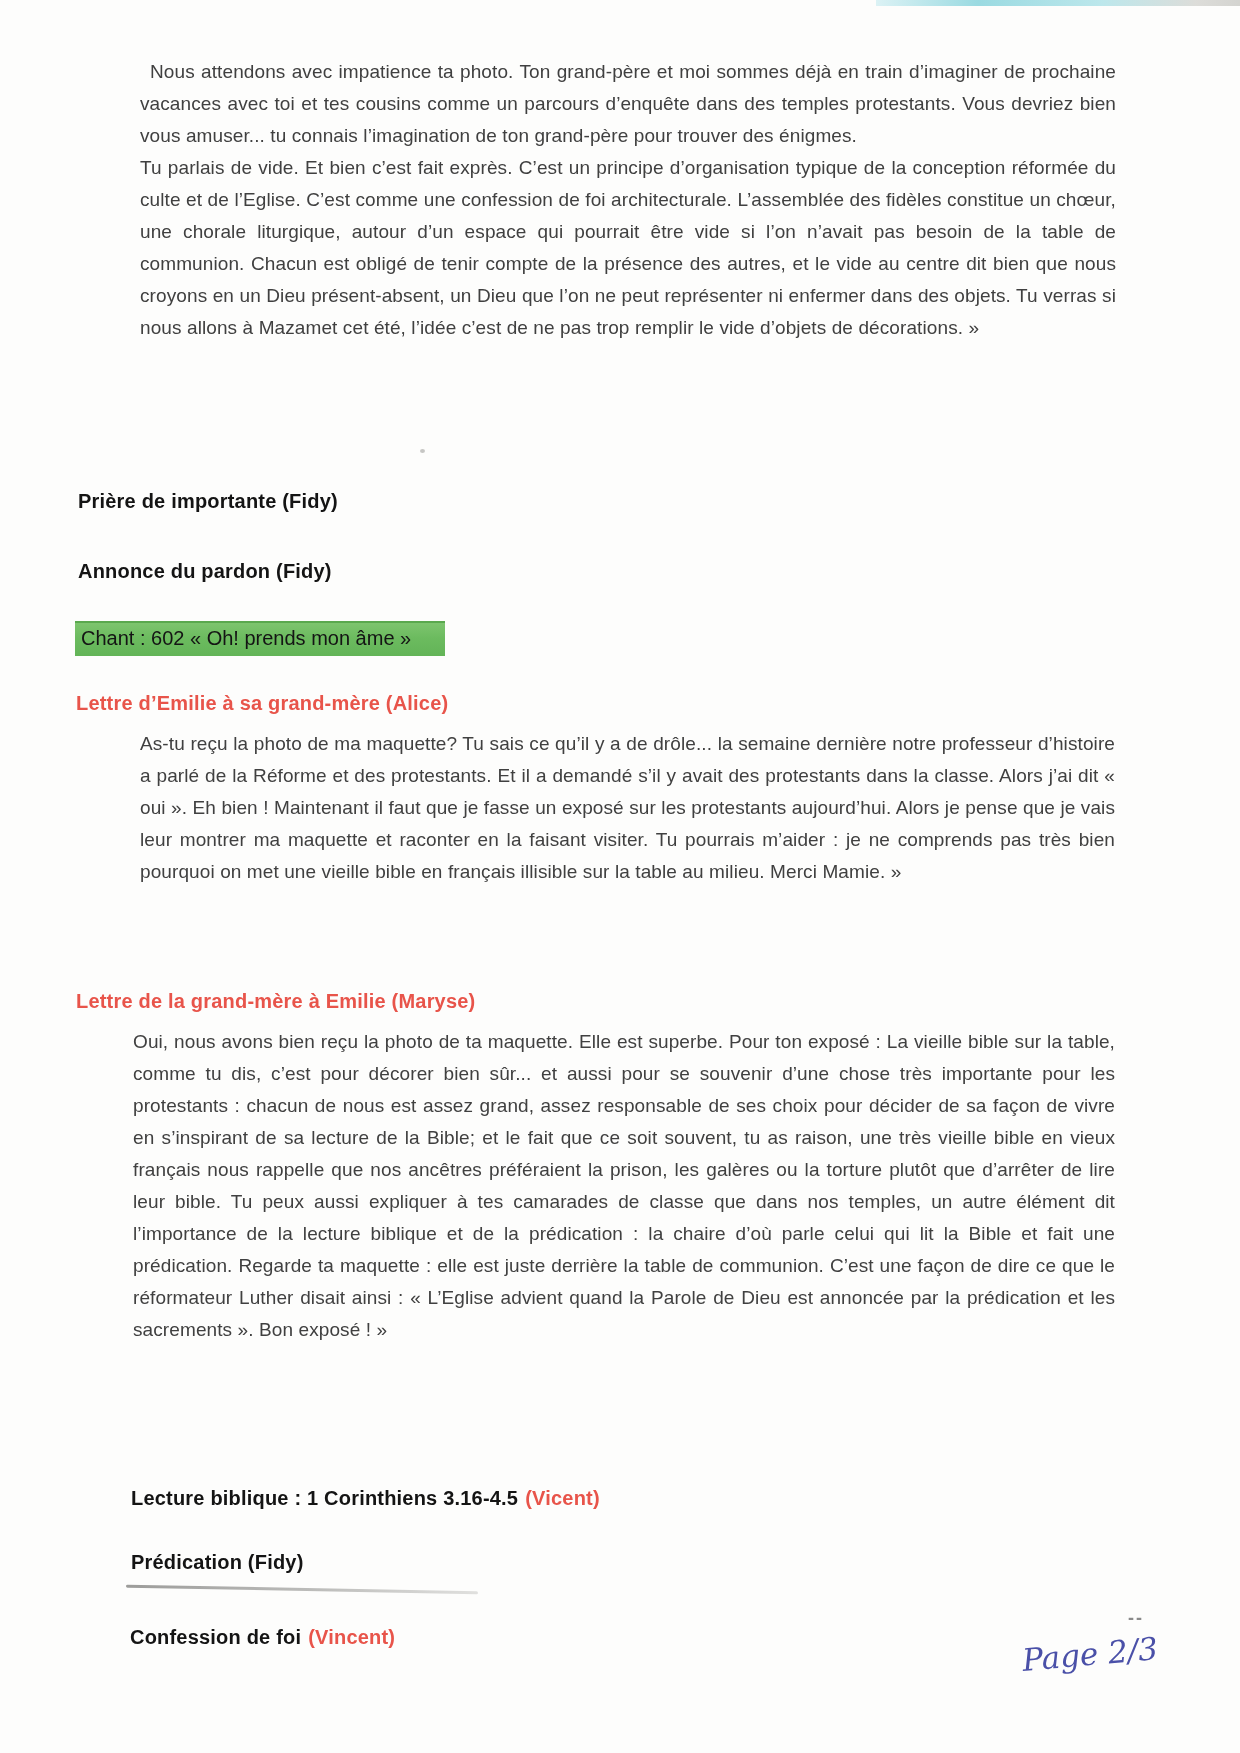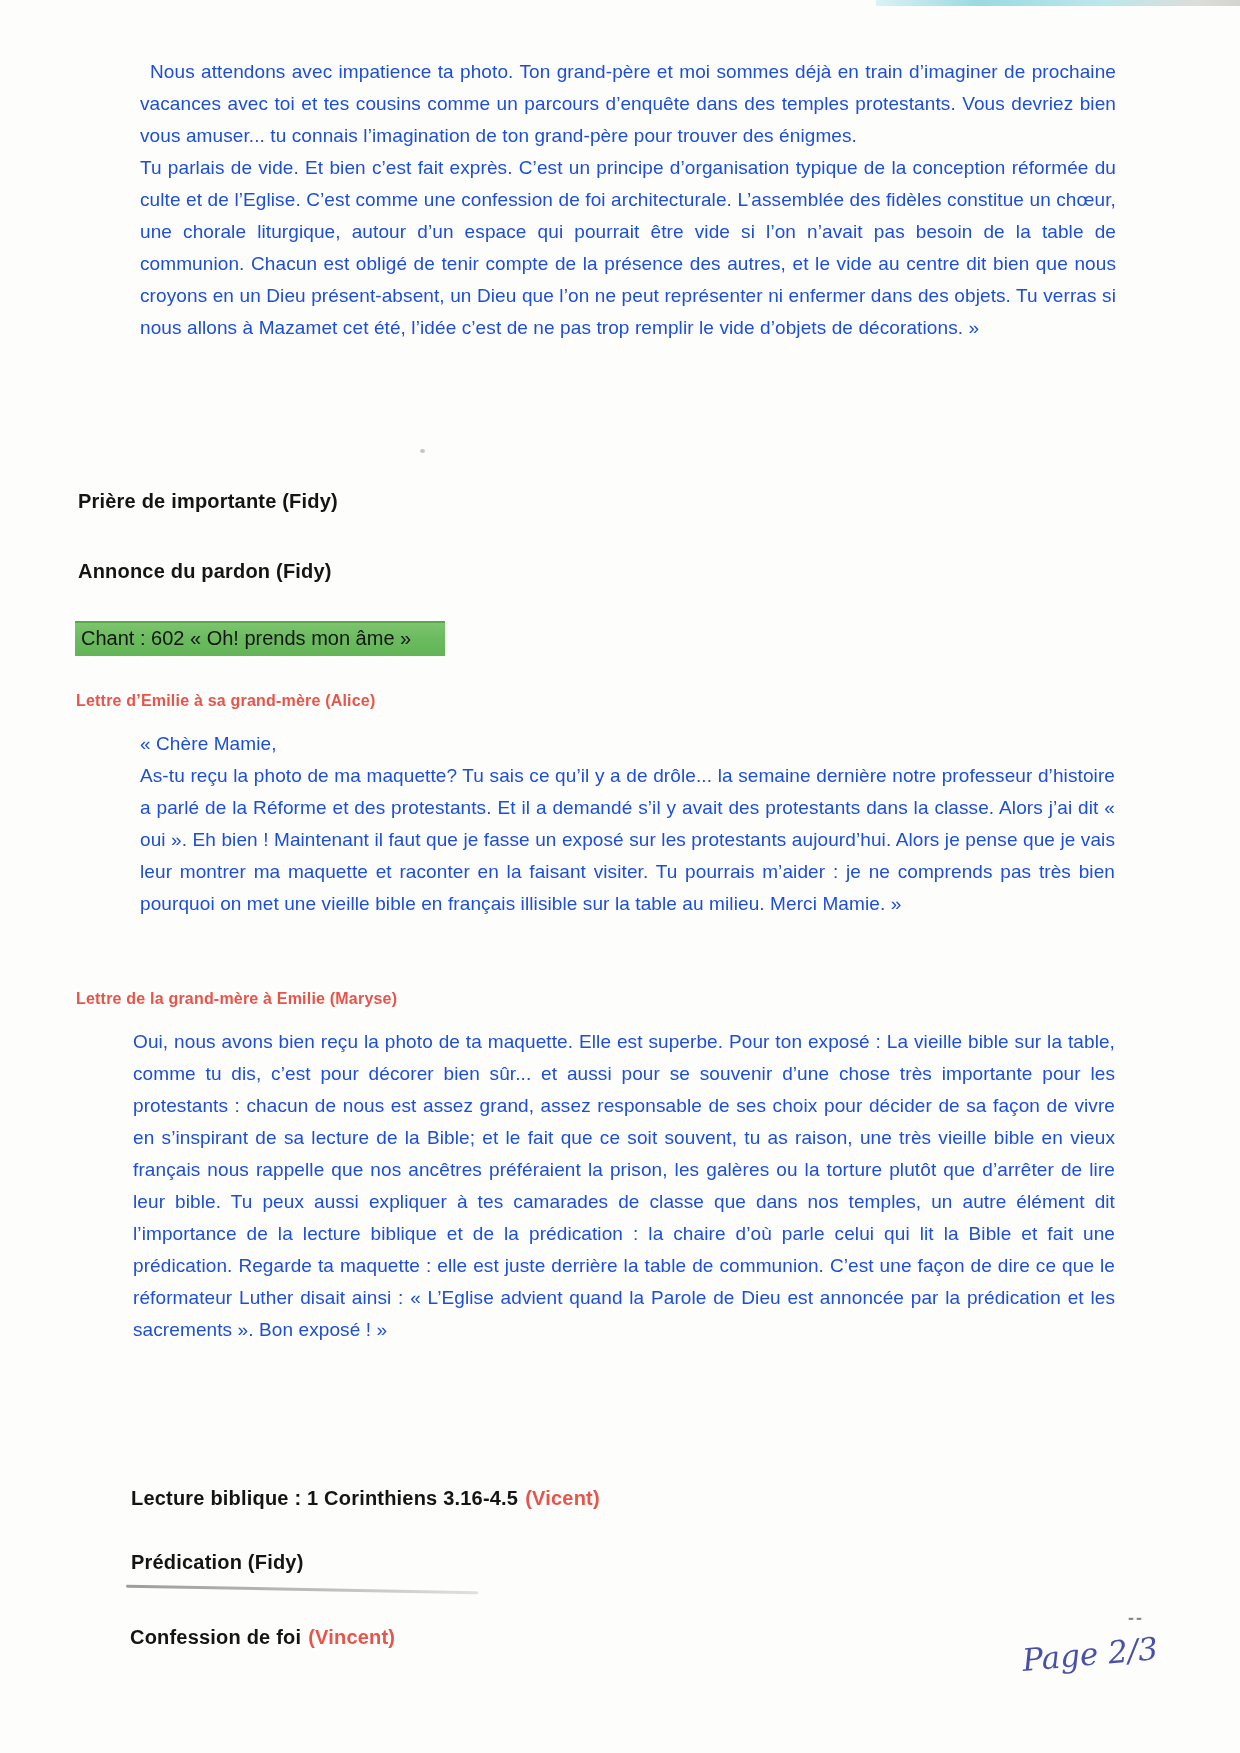--- a/index.html
+++ b/index.html
@@ -20,41 +20,41 @@
     overflow:hidden;
   }
   
   .top-bar{
     position:absolute;top:0;left:876px;width:364px;height:6px;
     background:linear-gradient(90deg,#d8f1f4 0%,var(--top-bar-teal) 28%,#b5e5ea 62%,#d9d9d5 88%,#cfcfcb 100%);
     opacity:.9;
   }
   .body-text{
     font-size:19px;line-height:32px;text-align:justify;
-    color:#1d4ed8;
+    color:#404040;
     letter-spacing:.1px;
   }
   .body-text p{margin:0;}
   .intro{position:absolute;top:56px;left:140px;width:976px;}
   .intro .first{text-indent:10px;}
   .heading{
     position:absolute;font-weight:bold;font-size:20px;color:#141414;
     letter-spacing:.2px;
   }
   #priere{top:490px;left:78px;}
   #annonce{top:560px;left:78px;}
   .chant{
     position:absolute;top:621px;left:75px;
     background:linear-gradient(180deg,#7dc46e 0%,var(--highlight-green) 45%,#63b457 100%);
     border-top:2px solid #5aa84e;
     padding:4px 34px 6px 6px;
     font-size:20px;color:#141414;
   }
   .red-heading{
-    position:absolute;font-weight:bold;font-size:16px;
+    position:absolute;font-weight:bold;font-size:20px;
     color:var(--heading-red);letter-spacing:.2px;
   }
   #lettre1-heading{top:692px;left:76px;}
   #lettre2-heading{top:990px;left:76px;}
   .letter{position:absolute;}
   #lettre1-body{top:728px;left:140px;width:975px;}
   #lettre2-body{top:1026px;left:133px;width:982px;}
   .salutation{text-align:left;}
   .bottom-heading{
     position:absolute;font-weight:bold;font-size:20px;color:#141414;
@@ -102,21 +102,20 @@
 
   <div class="heading" id="priere">Prière de importante (Fidy)</div>
 
   <div class="heading" id="annonce">Annonce du pardon (Fidy)</div>
 
   <div class="chant">Chant : 602 « Oh! prends mon âme »</div>
 
   <div class="red-heading" id="lettre1-heading">Lettre d’Emilie à sa grand-mère (Alice)</div>
 
   <div class="letter body-text" id="lettre1-body">
-    <p class="salutation">« Chère Mamie,</p>
     <p>As-tu reçu la photo de ma maquette? Tu sais ce qu’il y a de drôle... la semaine dernière notre professeur d’histoire a parlé de la Réforme et des protestants. Et il a demandé s’il y avait des protestants dans la classe. Alors j’ai dit « oui ». Eh bien ! Maintenant il faut que je fasse un exposé sur les protestants aujourd’hui. Alors je pense que je vais leur montrer ma maquette et raconter en la faisant visiter. Tu pourrais m’aider : je ne comprends pas très bien pourquoi on met une vieille bible en français illisible sur la table au milieu. Merci Mamie. »</p>
   </div>
 
   <div class="red-heading" id="lettre2-heading">Lettre de la grand-mère à Emilie (Maryse)</div>
 
   <div class="letter body-text" id="lettre2-body">
     <p>Oui, nous avons bien reçu la photo de ta maquette. Elle est superbe. Pour ton exposé : La vieille bible sur la table, comme tu dis, c’est pour décorer bien sûr... et aussi pour se souvenir d’une chose très importante pour les protestants : chacun de nous est assez grand, assez responsable de ses choix pour décider de sa façon de vivre en s’inspirant de sa lecture de la Bible; et le fait que ce soit souvent, tu as raison, une très vieille bible en vieux français nous rappelle que nos ancêtres préféraient la prison, les galères ou la torture plutôt que d’arrêter de lire leur bible. Tu peux aussi expliquer à tes camarades de classe que dans nos temples, un autre élément dit l’importance de la lecture biblique et de la prédication : la chaire d’où parle celui qui lit la Bible et fait une prédication. Regarde ta maquette : elle est juste derrière la table de communion. C’est une façon de dire ce que le réformateur Luther disait ainsi : « L’Eglise advient quand la Parole de Dieu est annoncée par la prédication et les sacrements ». Bon exposé ! »</p>
   </div>
 
   <div class="bottom-heading" id="lecture">

